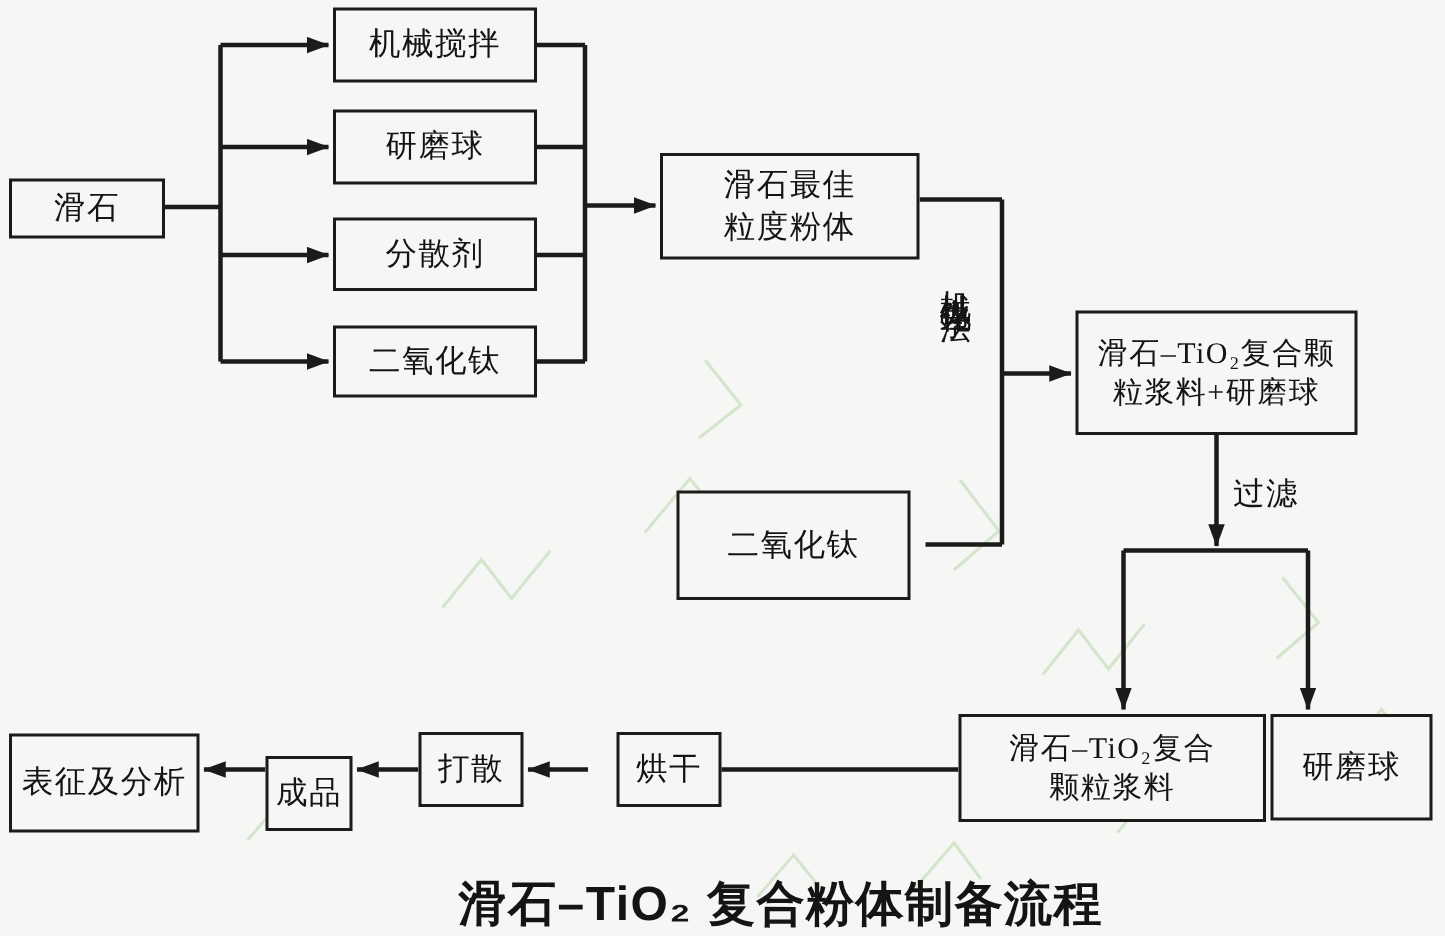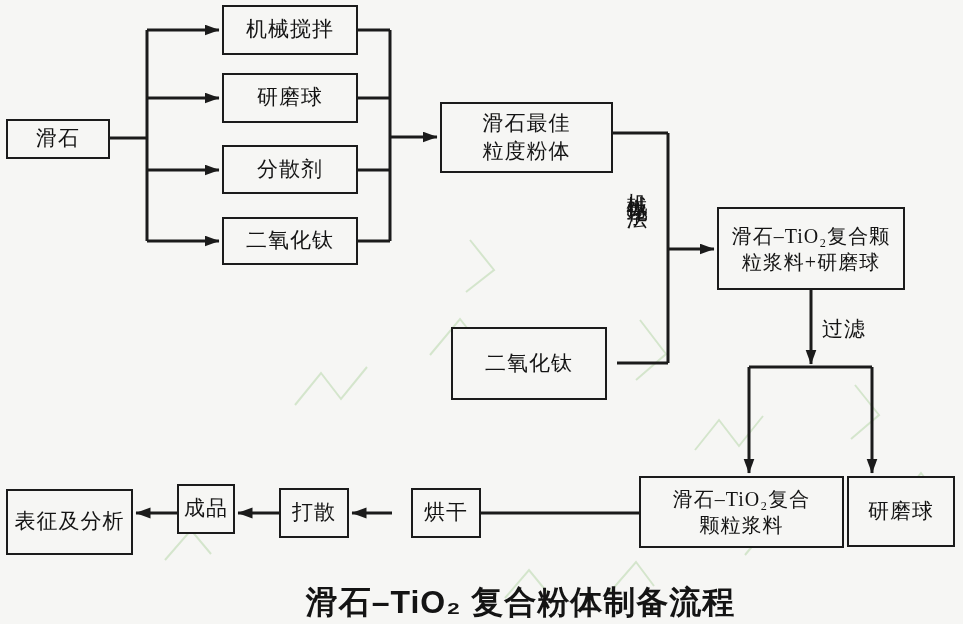--- a/index.html
+++ b/index.html
@@ -174,21 +174,21 @@
   </div>
 
   <div class="node" style="left:392px; top:488px; width:70px; height:50px;margin-left:19px;">
     <span>烘干</span>
   </div>
 
   <div class="node" style="left:279px; top:488px; width:70px; height:50px;">
     <span>打散</span>
   </div>
 
-  <div class="node" style="left:177px; top:484px; width:58px; height:50px;">
+  <div class="node" style="left:177px; top:504px; width:58px; height:50px;">
     <span>成品</span>
   </div>
 
   <div class="node" style="left:6px; top:489px; width:127px; height:66px;align-items:center;">
     <span>表征及分析</span>
   </div>
 
   <div class="edge-label vertical" style="left:623px; top:176px; height:150px;"><span>机械力化学法</span></div>
 
   <div class="edge-label" style="left:822px; top:315px;"><span>过滤</span></div>

